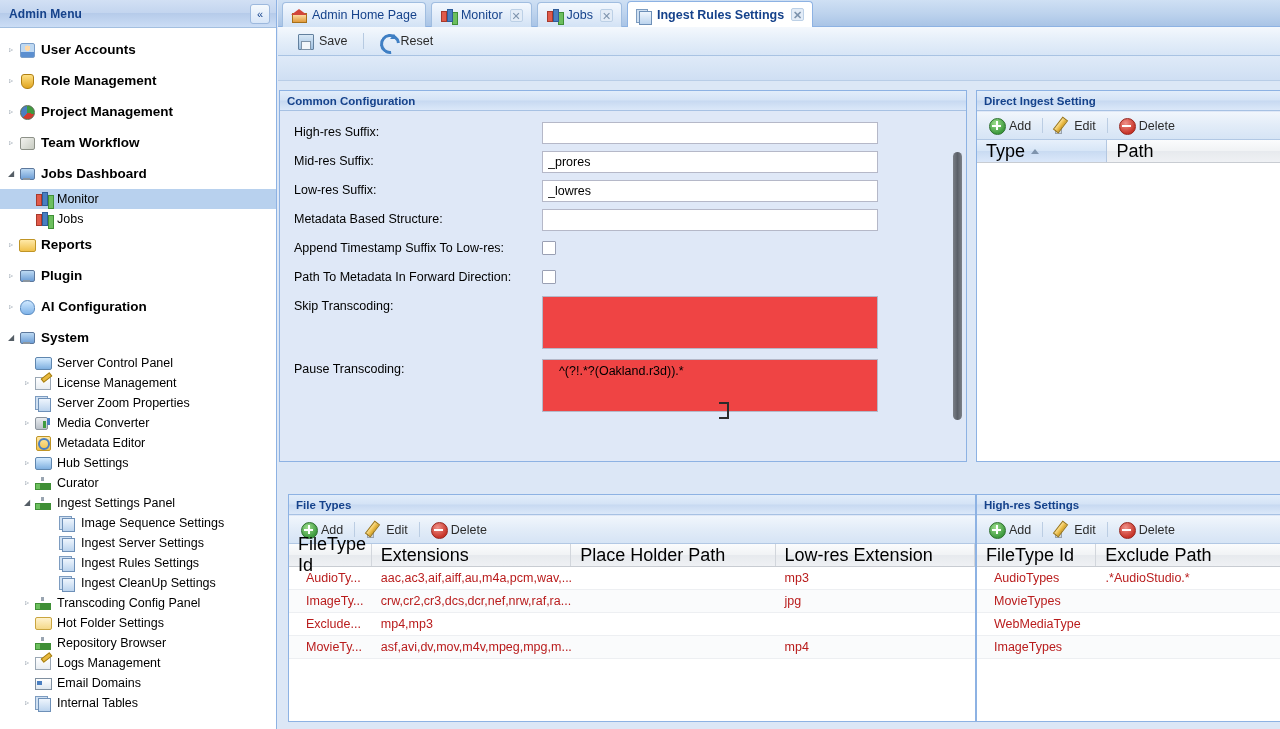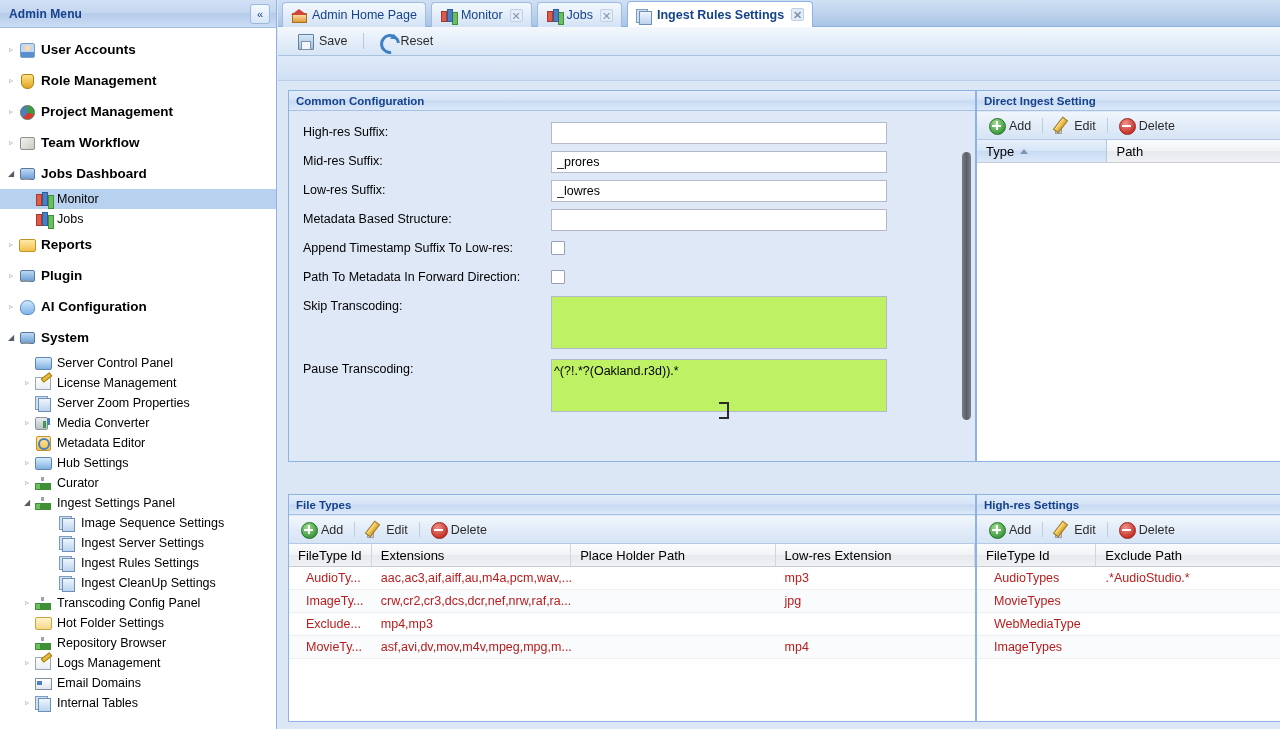--- a/index.html
+++ b/index.html
@@ -182,23 +182,23 @@
   .form { padding: 10px 0 0 0; position:relative; height:100%; }
   .frow { display:flex; align-items:flex-start; height:29px; }
   .flabel { width: 262px; padding-left: 14px; font-size: 12.5px; color:#000; line-height:20px; }
   .finput {
     width: 336px; height: 22px;
     border:1px solid #b5b8c8; background:#fff;
     font-family:"Liberation Sans", sans-serif; font-size:12.5px;
     padding: 0 5px; color:#000; outline:none;
   }
   .ftext {
-    width: 336px; border:1px solid #b5b8c8; background:#bef264;
+    width: 336px; border:1px solid #b5b8c8; background:#ef4444;
     font-family:"Liberation Sans", sans-serif; font-size:12.5px;
-    padding: 4px 2px; color:#000; outline:none; resize:none;
+    padding: 4px 16px; color:#000; outline:none; resize:none;
   }
   .fcheck {
     width:14px; height:14px; border:1px solid #9aa0b4; background:#fff; border-radius:1px;
     margin-top:3px;
   }
 
   
   .vscroll {
     position:absolute; width: 16px; top:0; bottom:0; right:0;
     background: transparent;
@@ -228,21 +228,21 @@
     border:1px solid #9c7512; transform:rotate(38deg);}
   .i-del::before{content:"";position:absolute;left:0;top:0;width:15px;height:15px;border-radius:50%;
     background: radial-gradient(circle at 38% 30%, #f0928a, #c8352a 70%); border:1px solid #97241c;}
   .i-del::after{content:"";position:absolute;left:3px;top:6.5px;width:9px;height:2.5px;background:#fff;}
 
   .grid { position:absolute; left:0; right:0; top:28px; bottom:0; background:#fff; }
   .ghead { display:flex; height:23px;
     background: linear-gradient(to bottom,#fbfcfd 0%,#f1f3f5 48%,#e7eaee 52%,#eff1f4 100%);
     border-bottom:1px solid #c8ccd2; }
   .ghead .gh {
-    display:flex; align-items:center; padding-left:9px; font-size:13px; color:#000;
+    display:flex; align-items:center; padding-left:9px; font-size:18px; color:#000;
     border-right:1px solid #d2d6dc; height:100%;
   }
   .ghead .gh.sorted {
     background: linear-gradient(to bottom,#e7f0fb 0%,#d7e6f7 48%,#c9dbf2 52%,#dbe8fa 100%);
     border-right:1px solid #b3c7e1;
   }
   .sortarrow { margin-left:6px; width:0;height:0;border-left:4px solid transparent;border-right:4px solid transparent;border-bottom:5px solid #7e93ad;}
   .grow { display:flex; height:23px; align-items:center; border-bottom:1px solid #edeff2; }
   .grow:nth-child(odd of .grow) { background:#fff; }
   .grow.alt { background:#fafbfc; }
@@ -445,21 +445,21 @@
       <div class="tbtn">
         <span class="bi i-reset"></span>
         <span>Reset</span>
       </div>
     </div>
 
     <div id="gapstrip"></div>
 
     <div id="content">
 
-      <div class="panel" style="left:10px; top:8px; width:688px; height:372px;">
+      <div class="panel" style="left:1px; top:8px; width:688px; height:372px;">
         <div class="panel-hd">
           <span>Common Configuration</span>
         </div>
         <div class="panel-body">
           <div class="form" id="cc-form">
               <div class="frow">
                 <div class="flabel">High-res Suffix:</div>
                 <input type="text" class="finput" style="">
               </div>
               <div class="frow">

